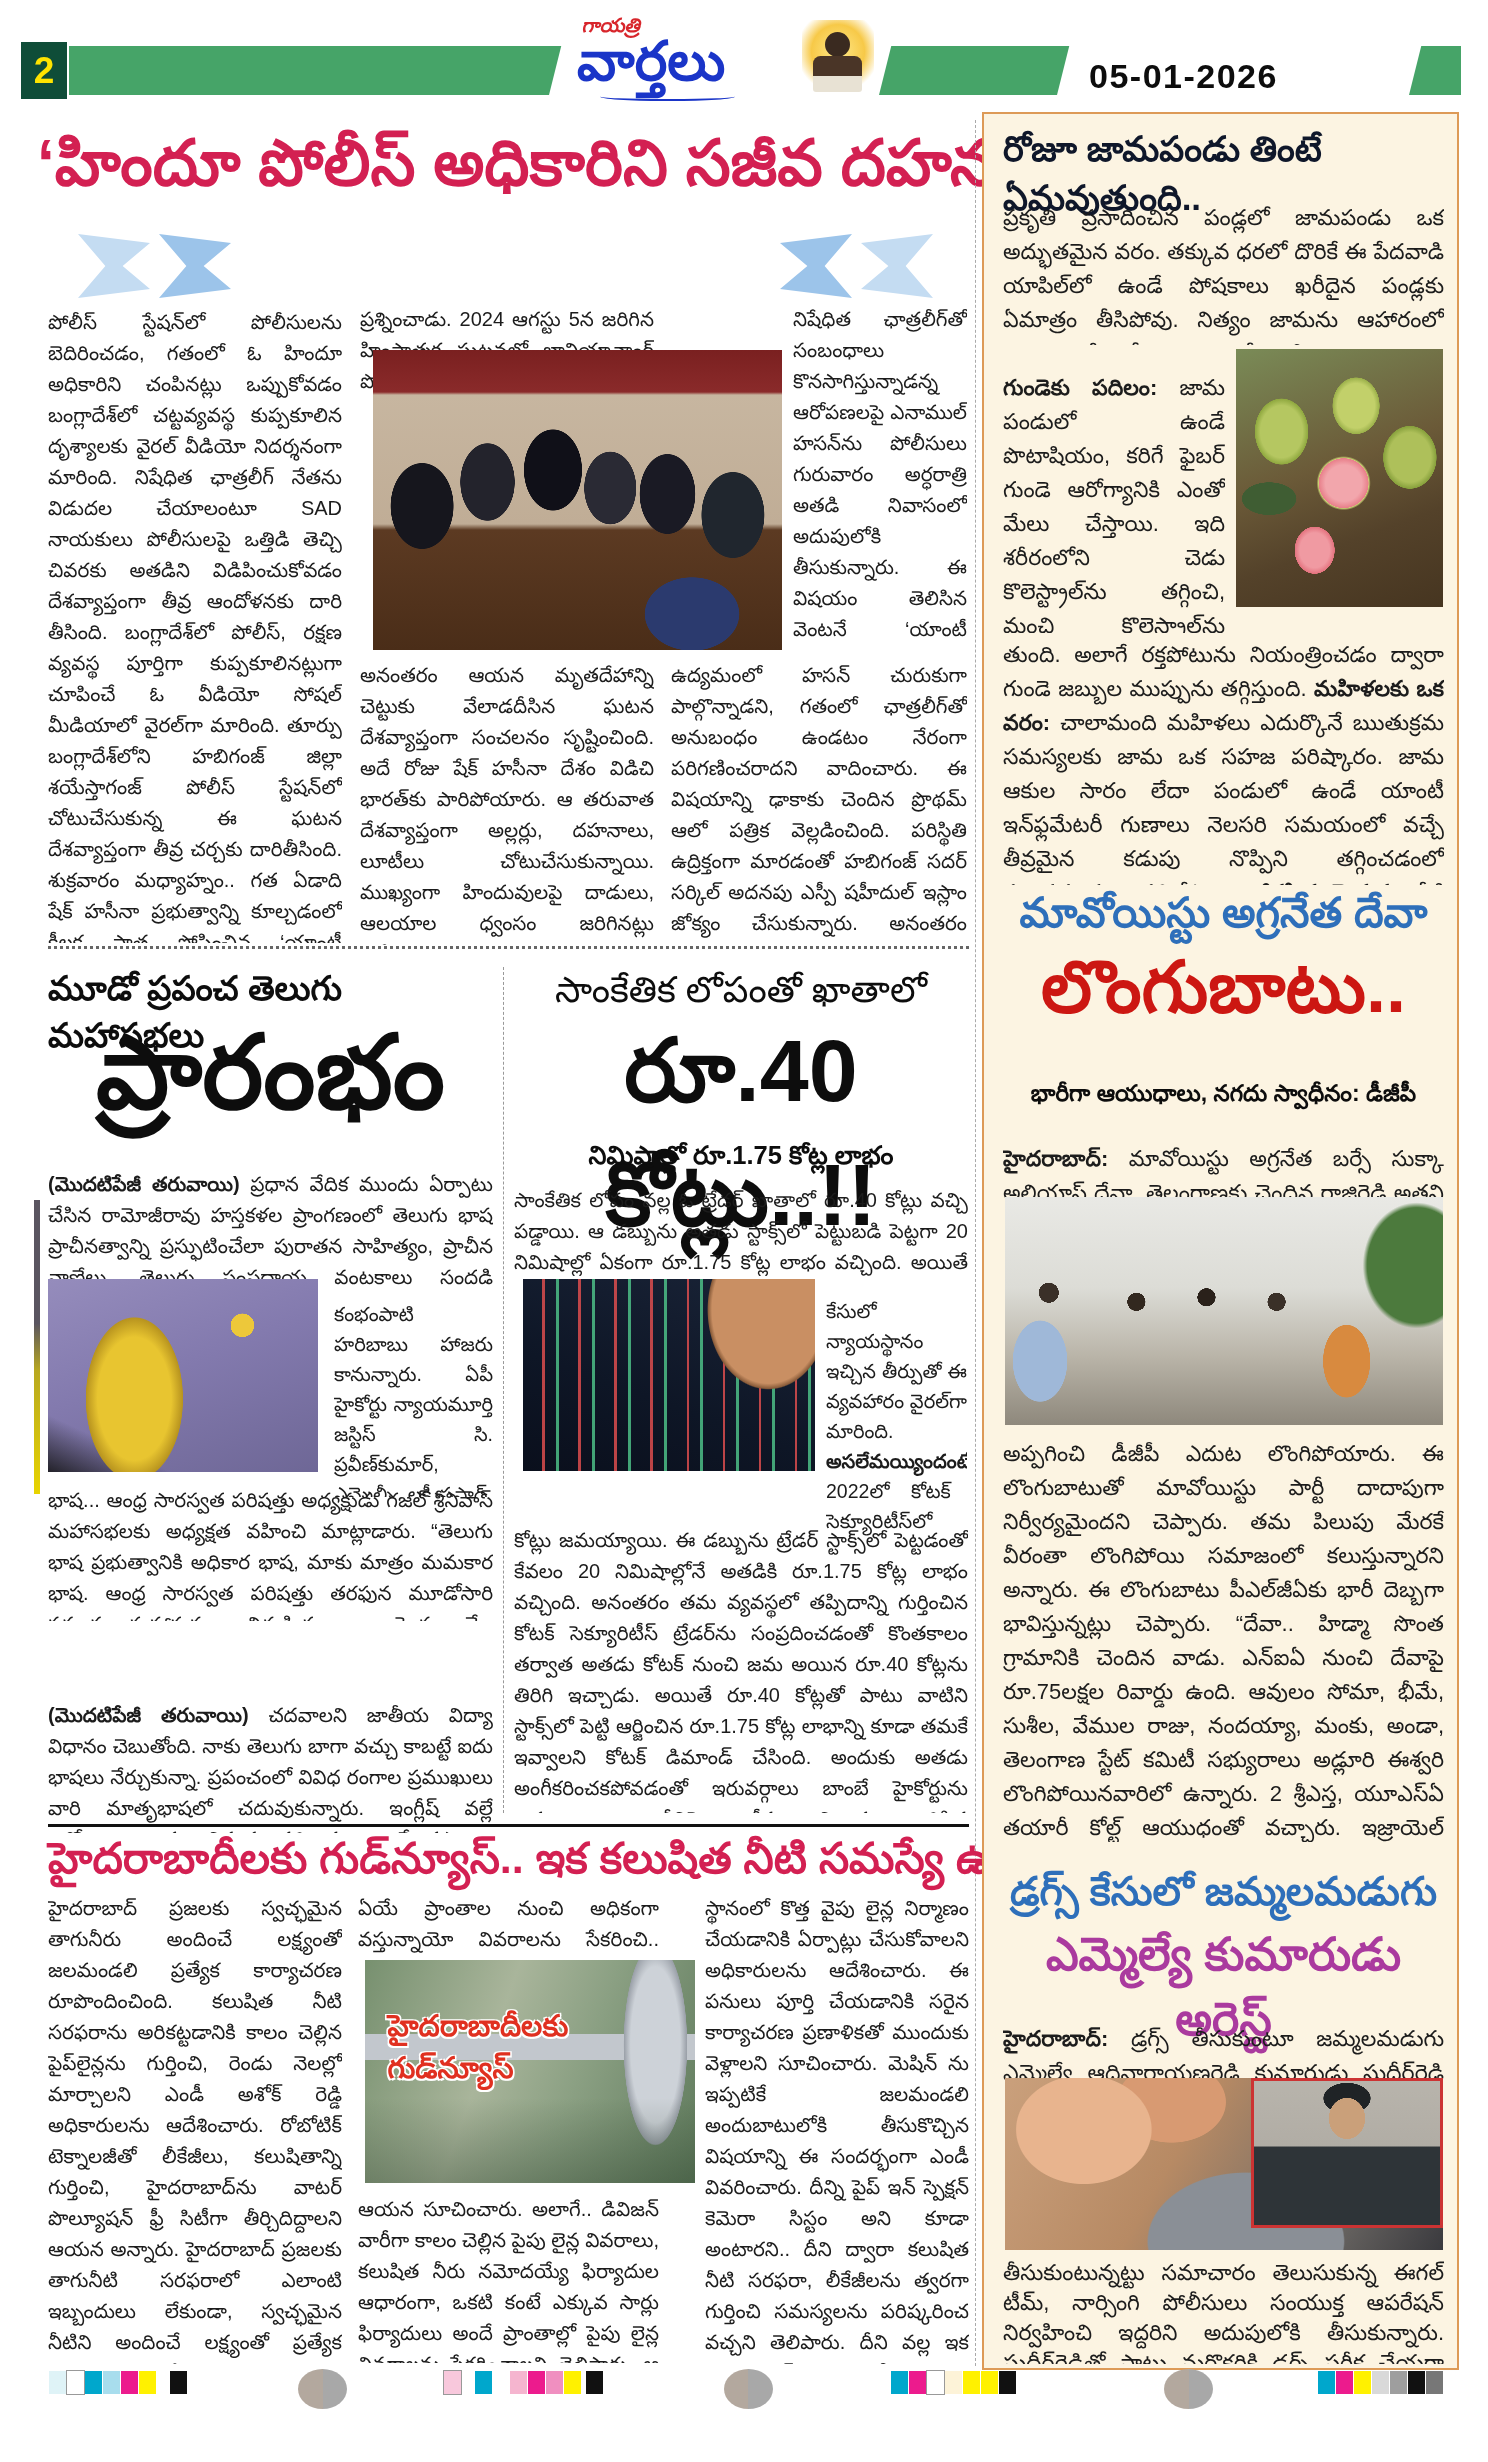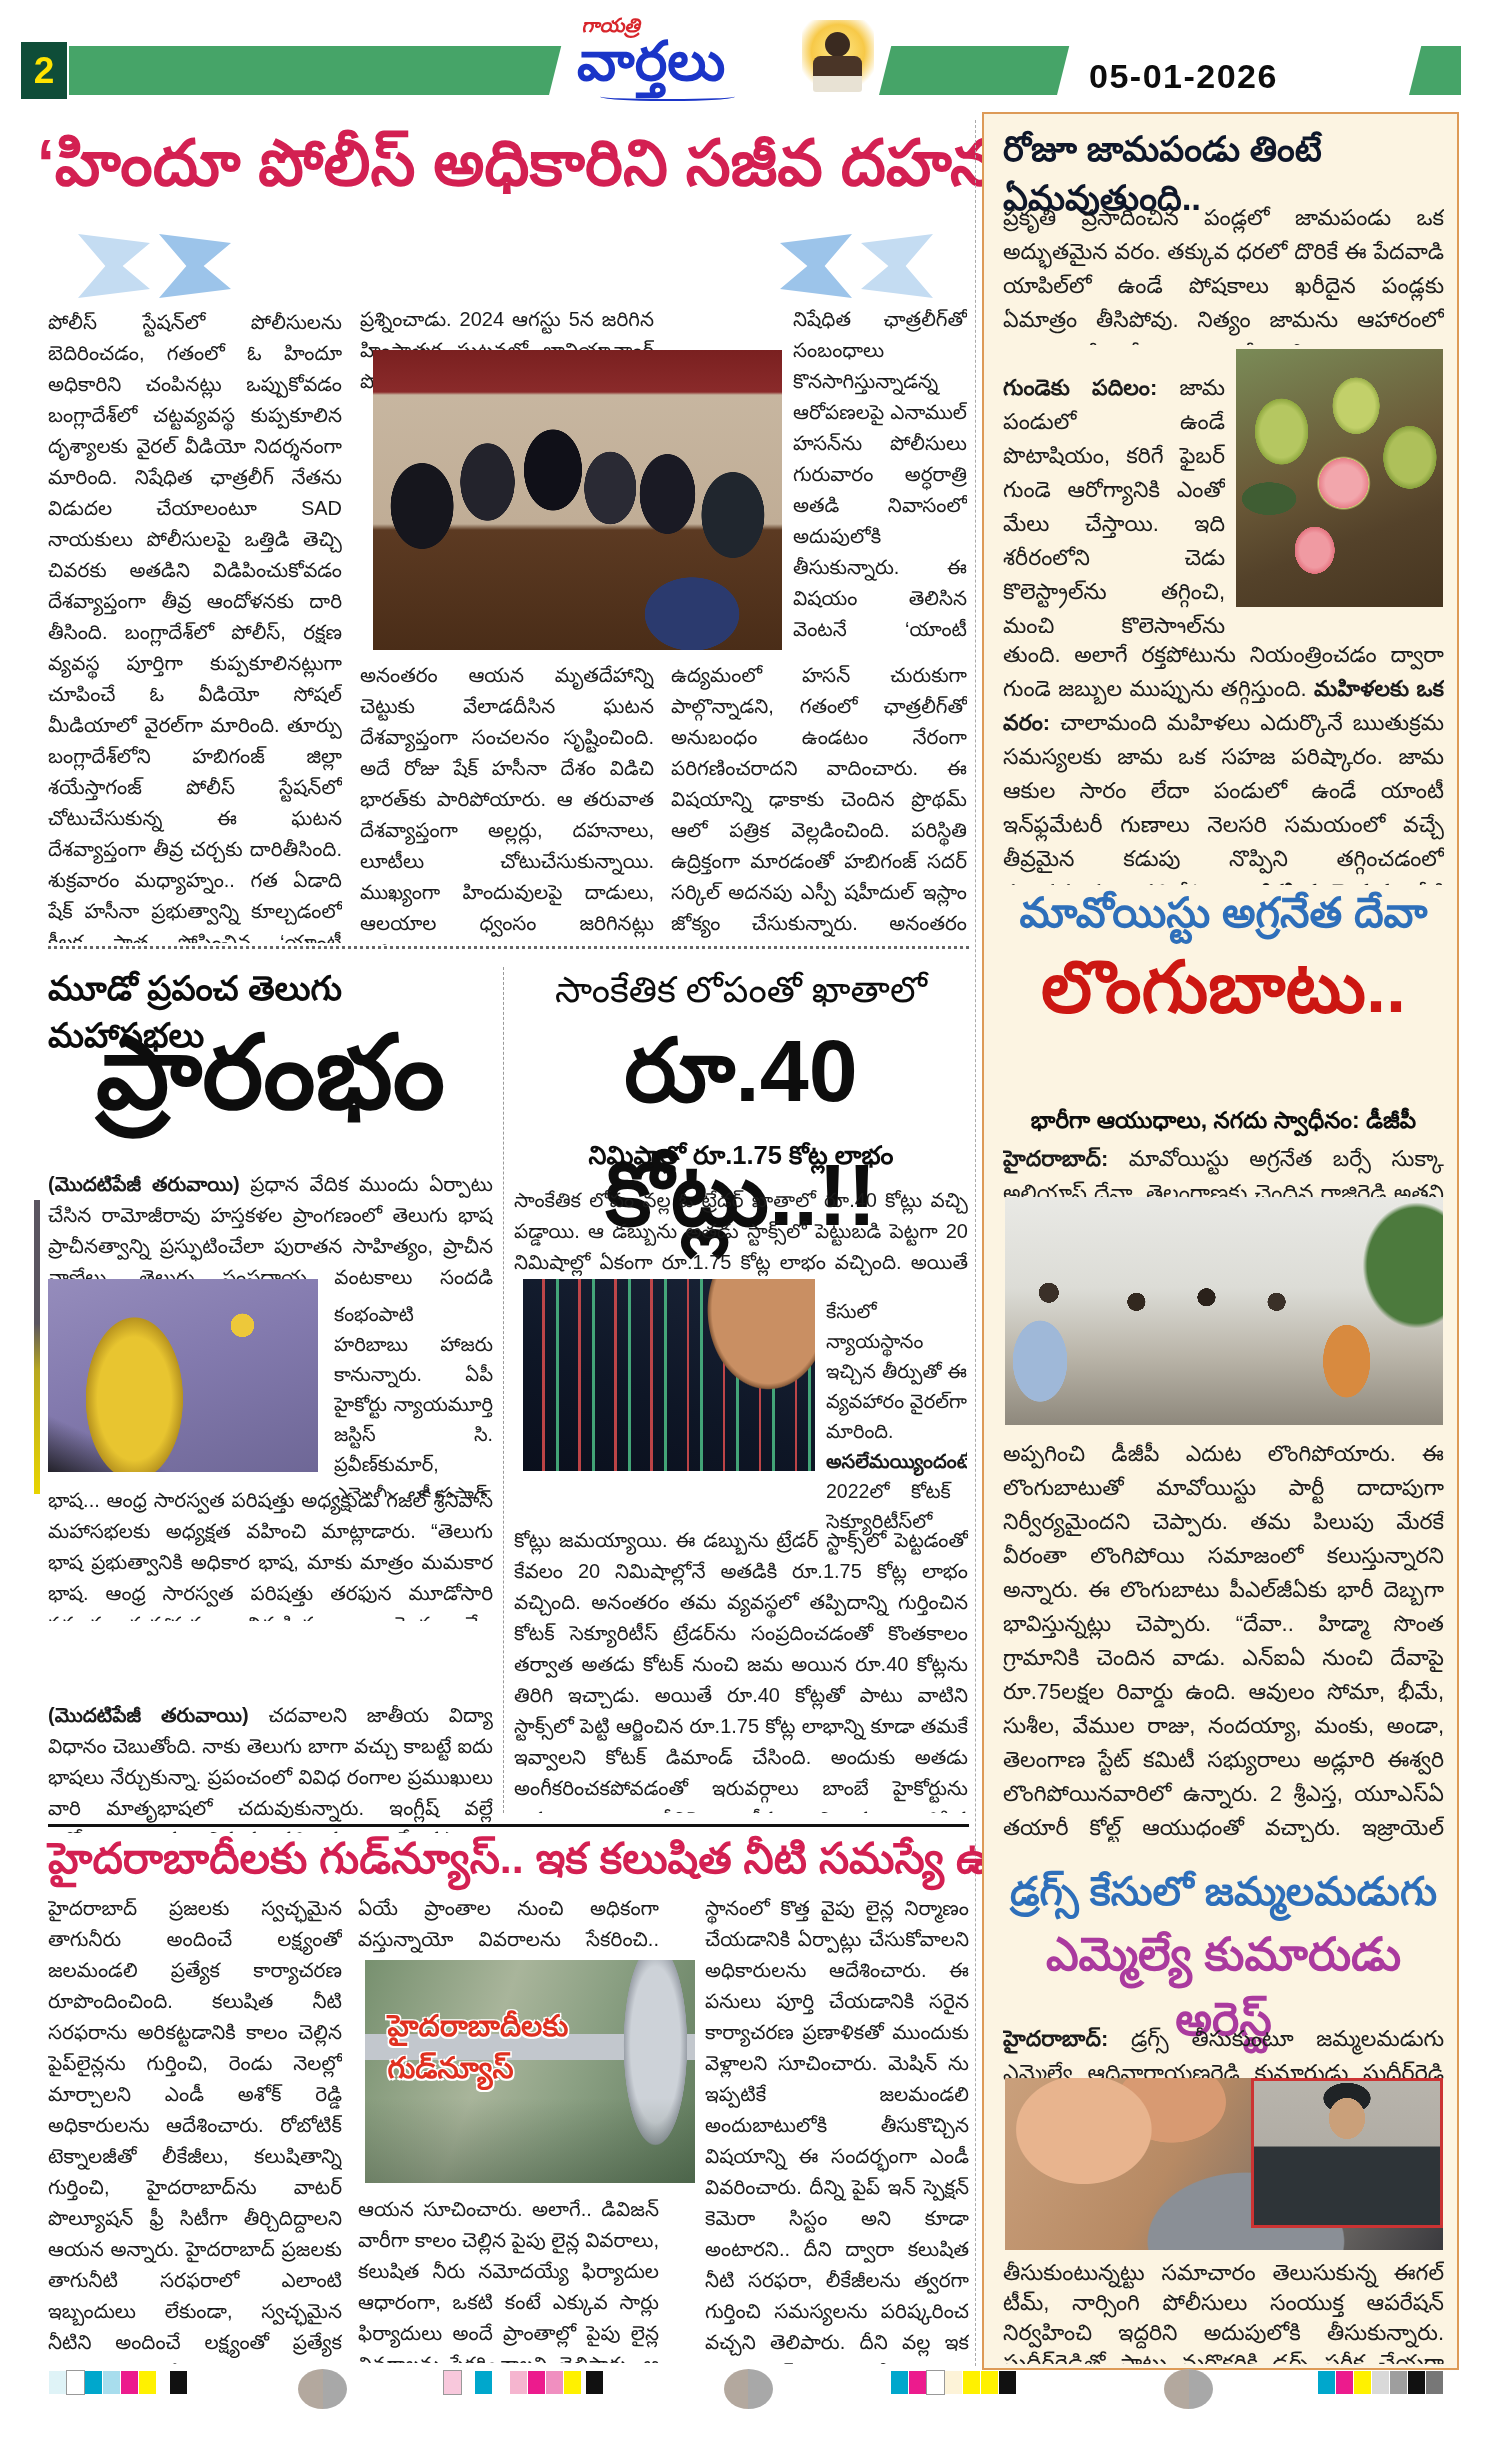--- a/index.html
+++ b/index.html
@@ -111,21 +111,21 @@
       radial-gradient(34px 42px at 22% 32%, #b5c761 62%, #8fa83f 78%, rgba(0,0,0,0) 79%),
       radial-gradient(30px 36px at 58% 22%, #c2d06a 62%, #9bb04a 78%, rgba(0,0,0,0) 79%),
       radial-gradient(33px 33px at 52% 52%, #f2a6ac 55%, #e87f8a 75%, #cdd675 76%, rgba(0,0,0,0) 82%),
       radial-gradient(34px 40px at 84% 42%, #aec05a 62%, #87a03c 78%, rgba(0,0,0,0) 79%),
       radial-gradient(25.5px 30px at 38% 78%, #f09aa2 58%, #e4737f 78%, rgba(0,0,0,0) 79%),
       radial-gradient(45px 27px at 16% 58%, #3f5d33 60%, rgba(0,0,0,0) 61%),
       linear-gradient(160deg,#7a8b57 0%,#6b5a38 45%,#54422a 70%,#463520 100%);}
   #gv-body{left:1003px;top:616px;width:441px;height:247px;}
   #mo-kicker{left:1003px;top:889px;width:441px;font-size:42px;font-weight:bold;color:#2e6fba;text-align:center;}
   #mo-hl{left:1003px;top:946px;width:441px;font-size:72px;font-weight:bold;color:#cc1712;text-align:center;}
-  #mo-sub{left:1003px;top:1080px;width:441px;font-size:23px;font-weight:bold;color:#0d0d0d;text-align:center;margin-top:27px;}
+  #mo-sub{left:1003px;top:1080px;width:441px;font-size:23px;font-weight:bold;color:#0d0d0d;text-align:center;}
   #mo-lead{left:1003px;top:1120px;width:441px;height:70px;}
   #photo-surr{left:1005px;top:1197px;width:438px;height:228px;
     background:
       radial-gradient(45px 67px at 8% 72%, #9fb8d8 60%, rgba(0,0,0,0) 61%),
       radial-gradient(16.5px 16.5px at 10% 42%, #3a3028 60%, rgba(0,0,0,0) 61%),
       radial-gradient(15px 15px at 30% 46%, #32281f 60%, rgba(0,0,0,0) 61%),
       radial-gradient(15px 15px at 46% 44%, #2a211a 60%, rgba(0,0,0,0) 61%),
       radial-gradient(15px 15px at 62% 46%, #3a3028 60%, rgba(0,0,0,0) 61%),
       radial-gradient(39px 60px at 78% 72%, #d88a3f 60%, rgba(0,0,0,0) 61%),
       radial-gradient(90px 105px at 94% 30%, #4c7a3d 55%, rgba(0,0,0,0) 60%),

